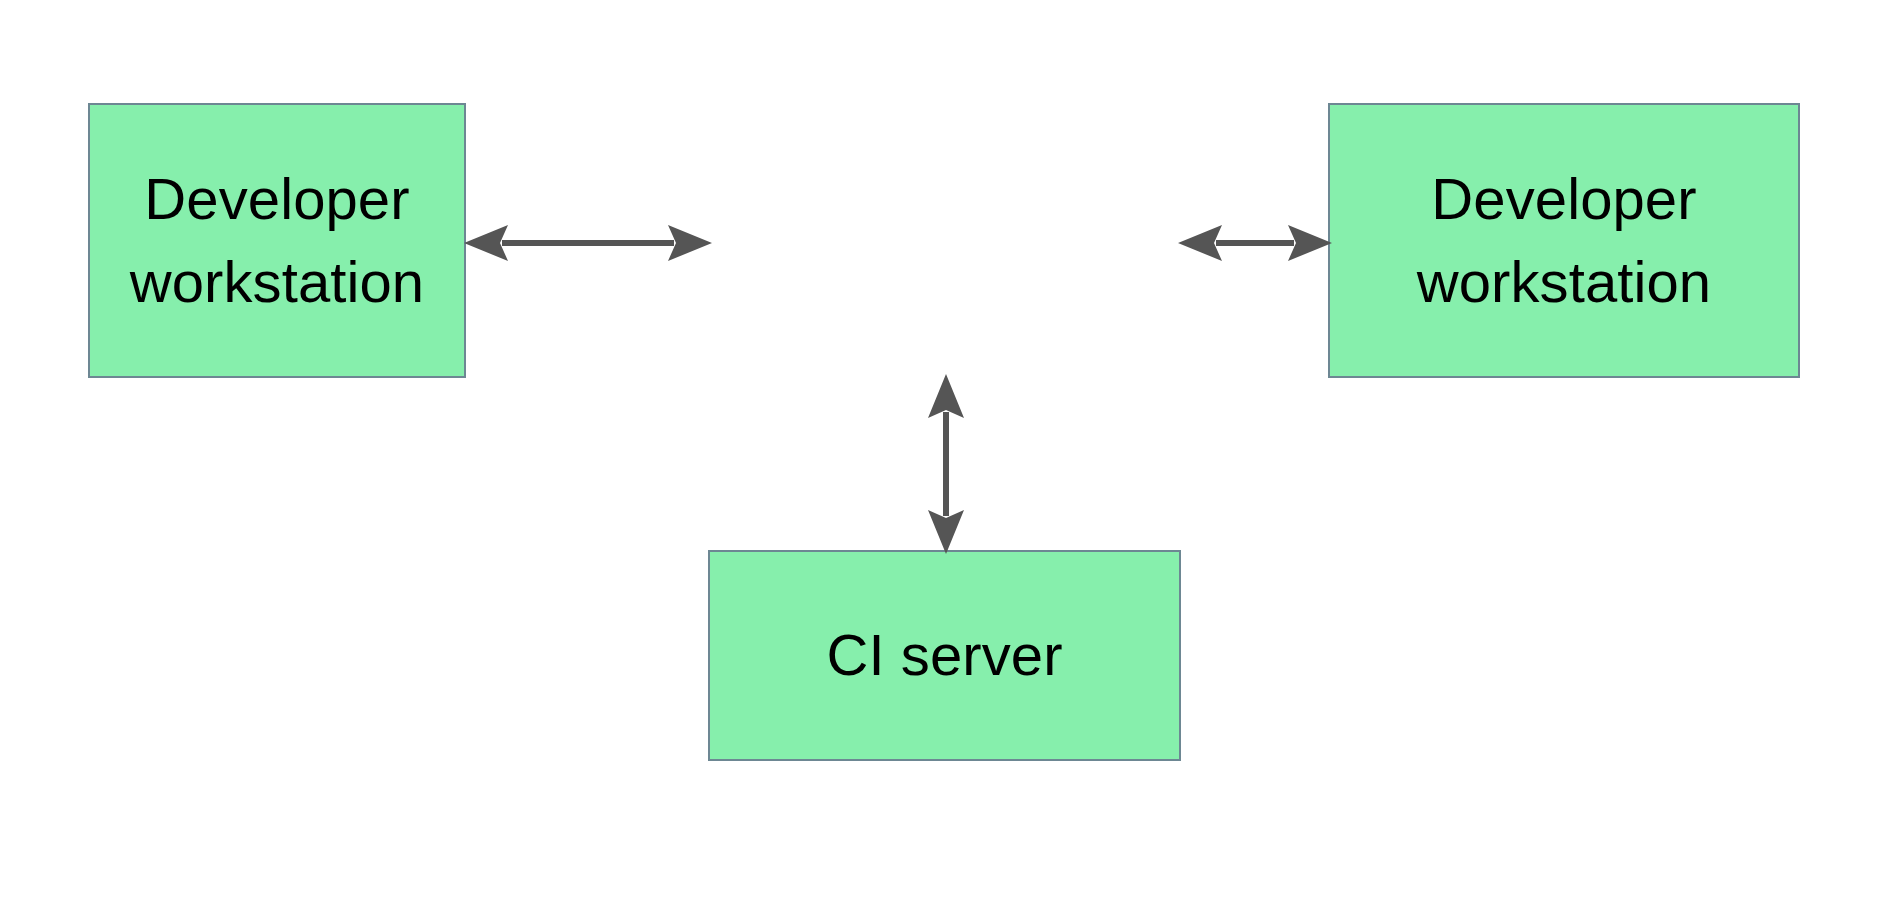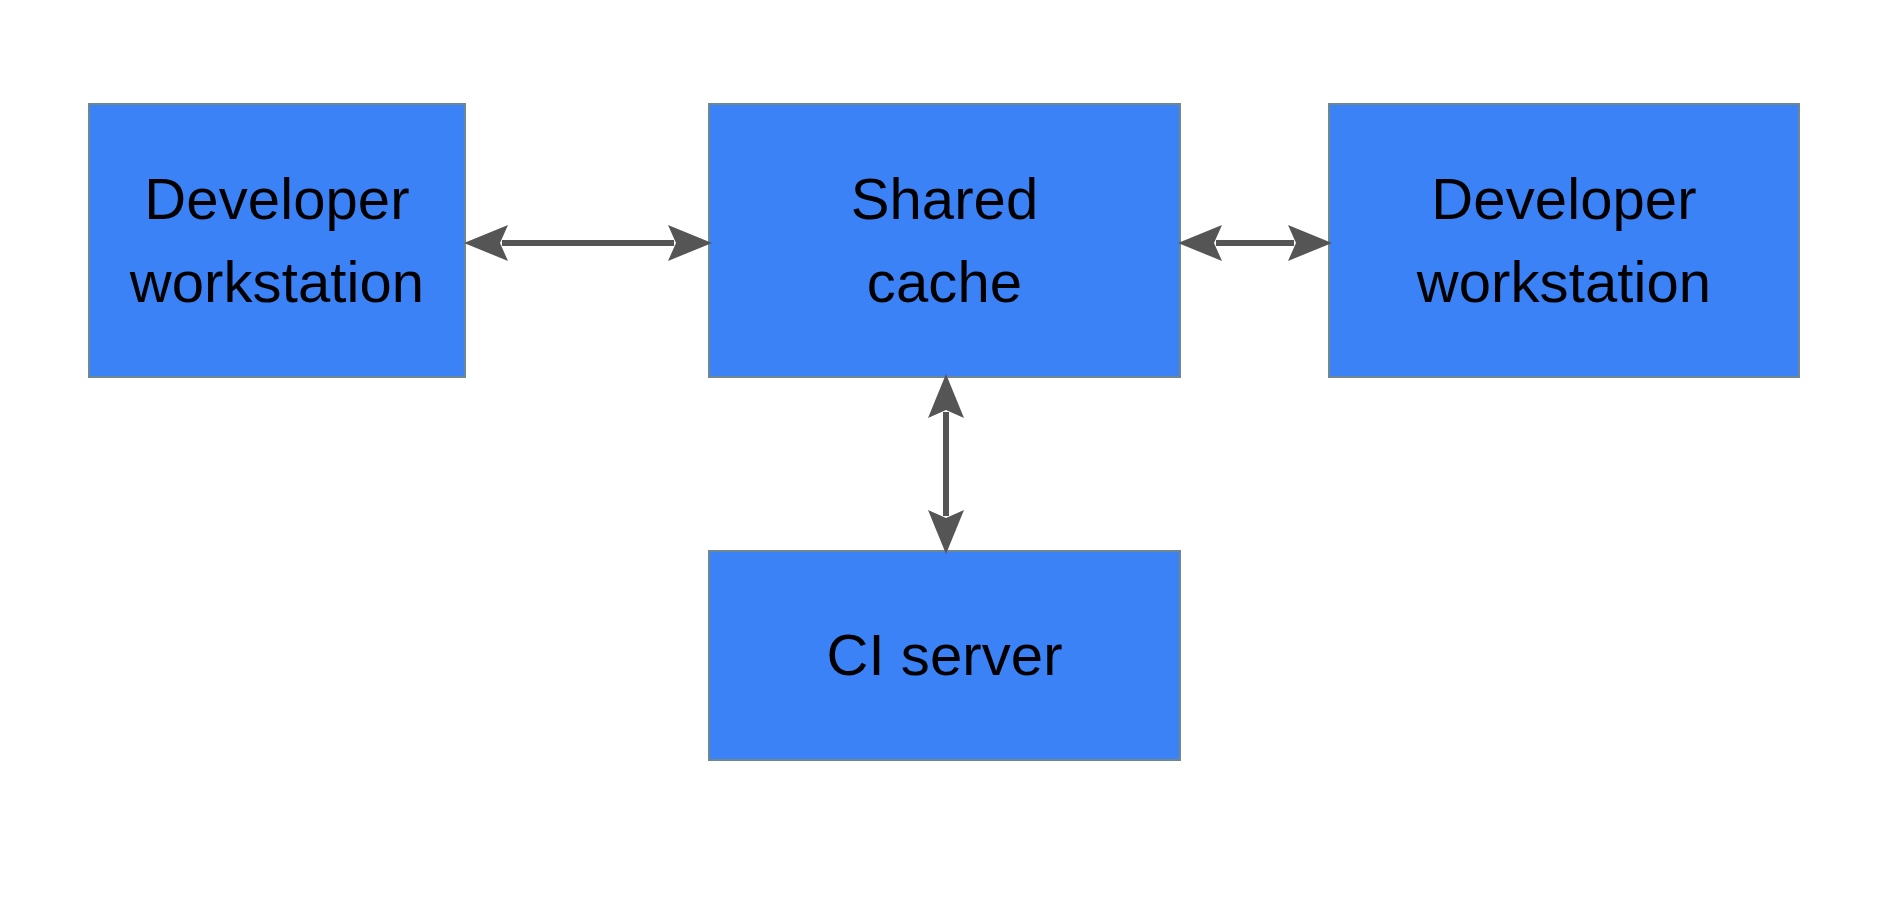--- a/index.html
+++ b/index.html
@@ -14,21 +14,21 @@
   #canvas {
     position: relative;
     width: 1900px;
     height: 922px;
     background: #ffffff;
     overflow: hidden;
   }
   .node {
     position: absolute;
     box-sizing: border-box;
-    background: #3b82f6;
+    background: #86efac;
     border: 2px solid #6d8793;
     display: flex;
     align-items: center;
     justify-content: center;
     text-align: center;
   }
   .node-label {
     color: #000000;
     font-size: 58px;
     line-height: 1.42;
@@ -53,24 +53,20 @@
 </head>
 <body>
 
 <div id="canvas">
 
   <div class="node" id="node-dev-left">
     <span class="node-label">Developer
 workstation</span>
   </div>
 
-  <div class="node" id="node-cache">
-    <span class="node-label">Shared
-cache</span>
-  </div>
 
   <div class="node" id="node-dev-right">
     <span class="node-label">Developer
 workstation</span>
   </div>
 
   <div class="node" id="node-ci">
     <span class="node-label">CI server</span>
   </div>
 

